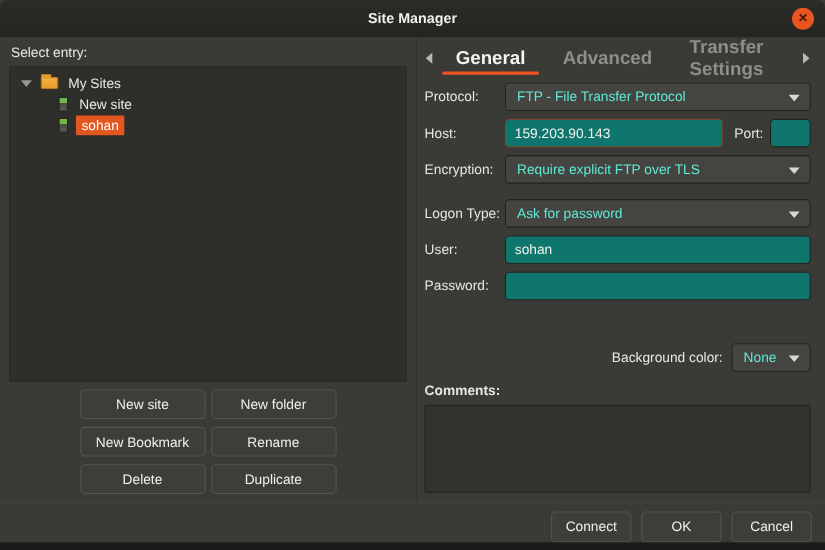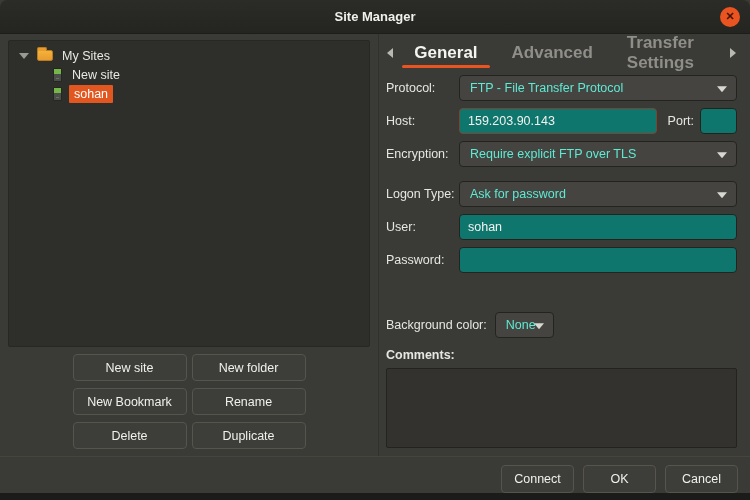--- a/index.html
+++ b/index.html
@@ -124,21 +124,21 @@
     font-size: 17px; font-weight: bold; color: #8f8e88;
     position: relative; cursor: default;
   }
   .tab.active { color: #f4f4f0; }
   .tab.active::after {
     content: ""; position: absolute; left: 2px; right: 2px; bottom: 3px;
     height: 3px; background: #E95420; border-radius: 2px;
   }
   .tab-scroll.right { margin-left: auto; }
 
-  .form-row { display: flex; align-items: center; margin-bottom: 7px; flex: none; }
+  .form-row { display: flex; align-items: center; margin-bottom: 7px; flex: none; justify-content: flex-end; }
   .form-label { width: 73px; flex: none; font-size: 12.5px; color: #e6e6e2; }
   .combo {
     flex: 1; height: 26px;
     background: #454440;
     border: 1px solid #232320; border-radius: 4px;
     display: flex; align-items: center;
     padding: 0 26px 0 10px;
     color: #5eead4; font-size: 12.5px;
     position: relative; cursor: default;
     white-space: nowrap; overflow: hidden;
@@ -159,21 +159,21 @@
     outline: none;
   }
   .text-input.focused { border-color: #7a4631; }
   .port-label { flex: none; font-size: 12.5px; color: #e6e6e2; margin: 0 6px 0 11px; }
   .port-input { flex: none; width: 37px; }
 
   .gap-md { height: 7px; flex: none; }
   .gap-lg { flex: 1; }
 
   .bgcolor-row .form-label { width: auto; margin-right: 8px; }
-  .combo.small { flex: none; width: 59px; }
+  .combo.small { flex: none; width: 72px; }
 
   .comments-label { font-size: 12.5px; color: #e6e6e2; margin: 3px 0 6px 0; flex: none; font-weight: bold; }
   .comments-box {
     flex: none; height: 80px; width: 100%;
     background: #33322e;
     border: 1px solid #232320; border-radius: 2px;
     resize: none; outline: none;
     color: #f2f2ee; font-size: 12.5px; padding: 4px 6px;
     font-family: "Liberation Sans", sans-serif;
   }
@@ -196,20 +196,21 @@
   <div class="titlebar">
     <span class="title-text">Site Manager</span>
     <div class="close-btn">
       <span>✕</span>
     </div>
   </div>
 
   <div class="body">
 
     <div class="left-panel">
+      <div class="select-entry-label">Select entry:</div>
 
       <div class="tree">
         <div class="tree-row root">
           <span class="expander"></span>
           <span class="folder-icon"></span>
           <span class="tree-label">My Sites</span>
         </div>
         <div class="tree-row child">
           <span class="server-icon"></span>
           <span class="tree-label">New site</span>

